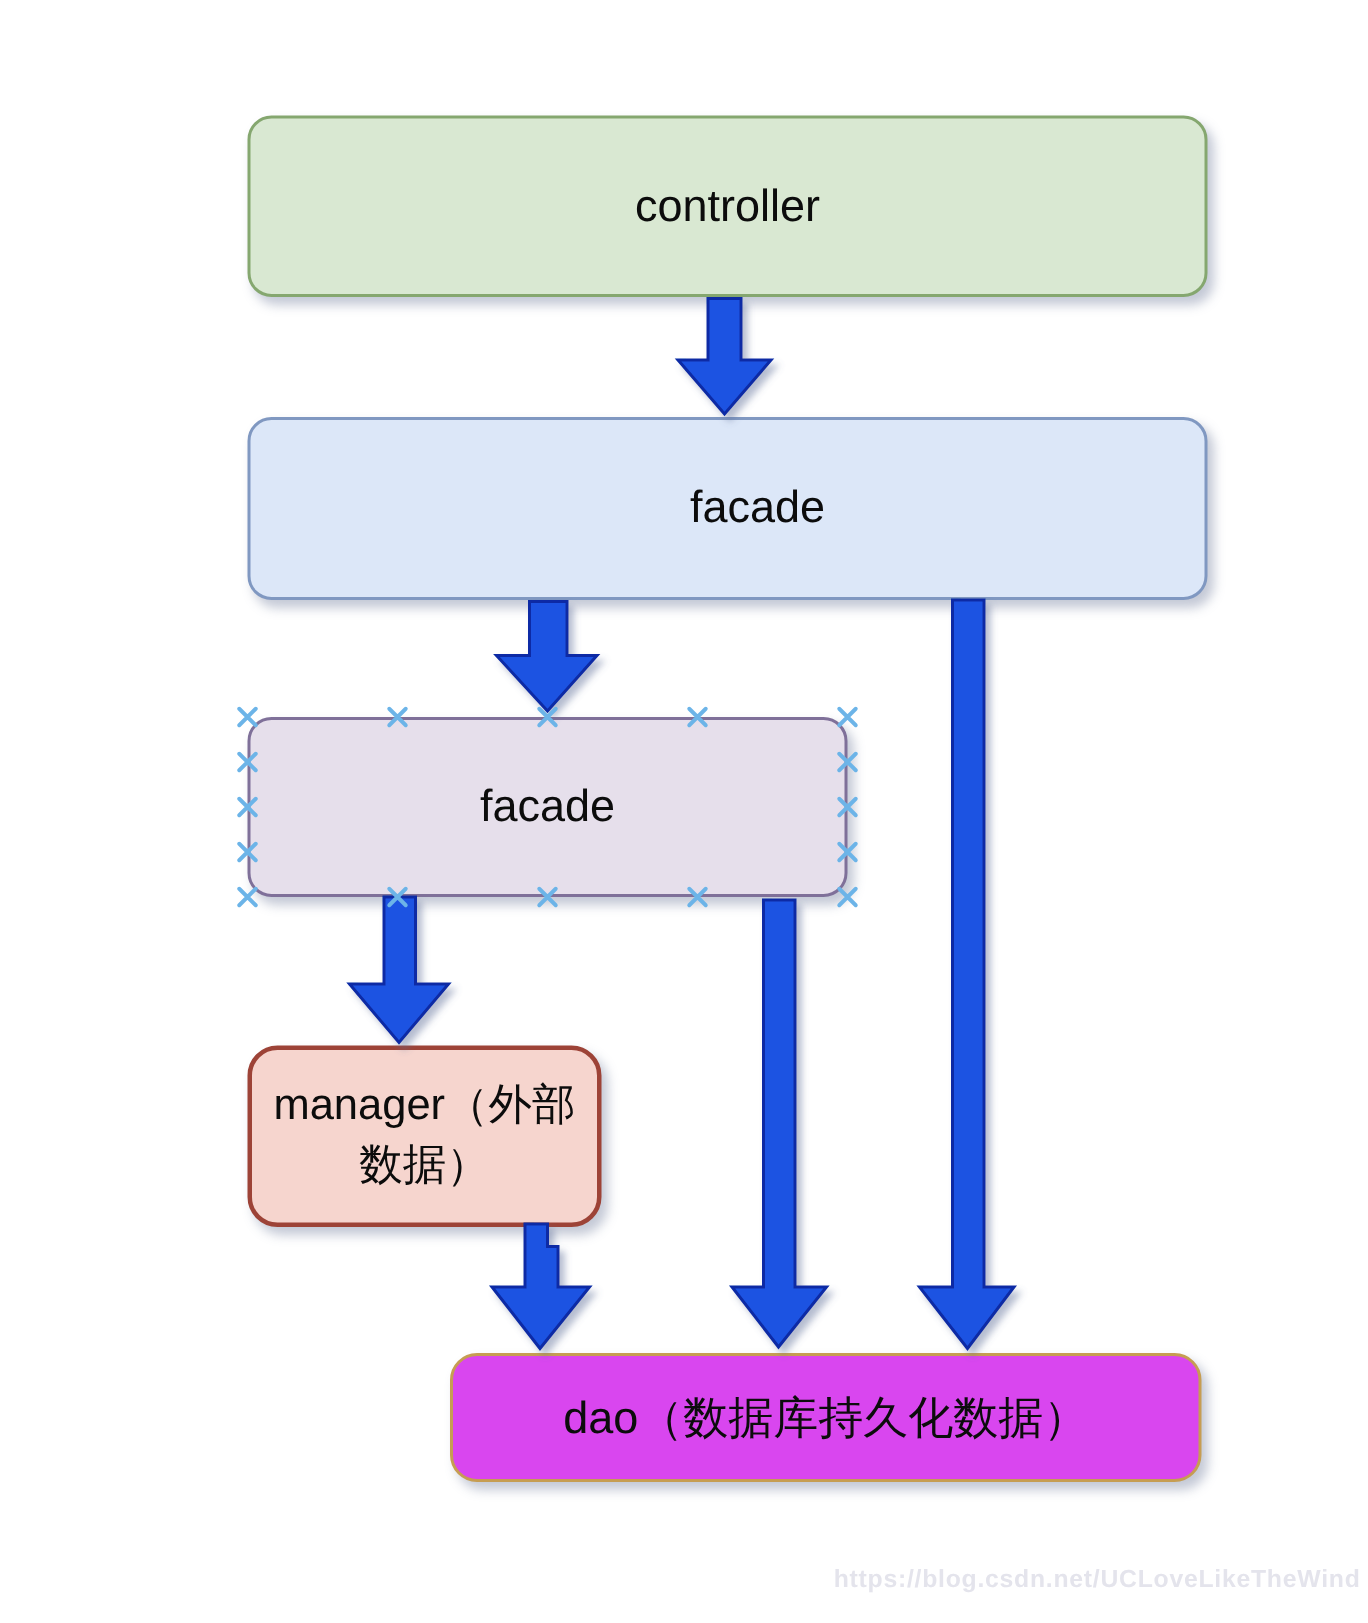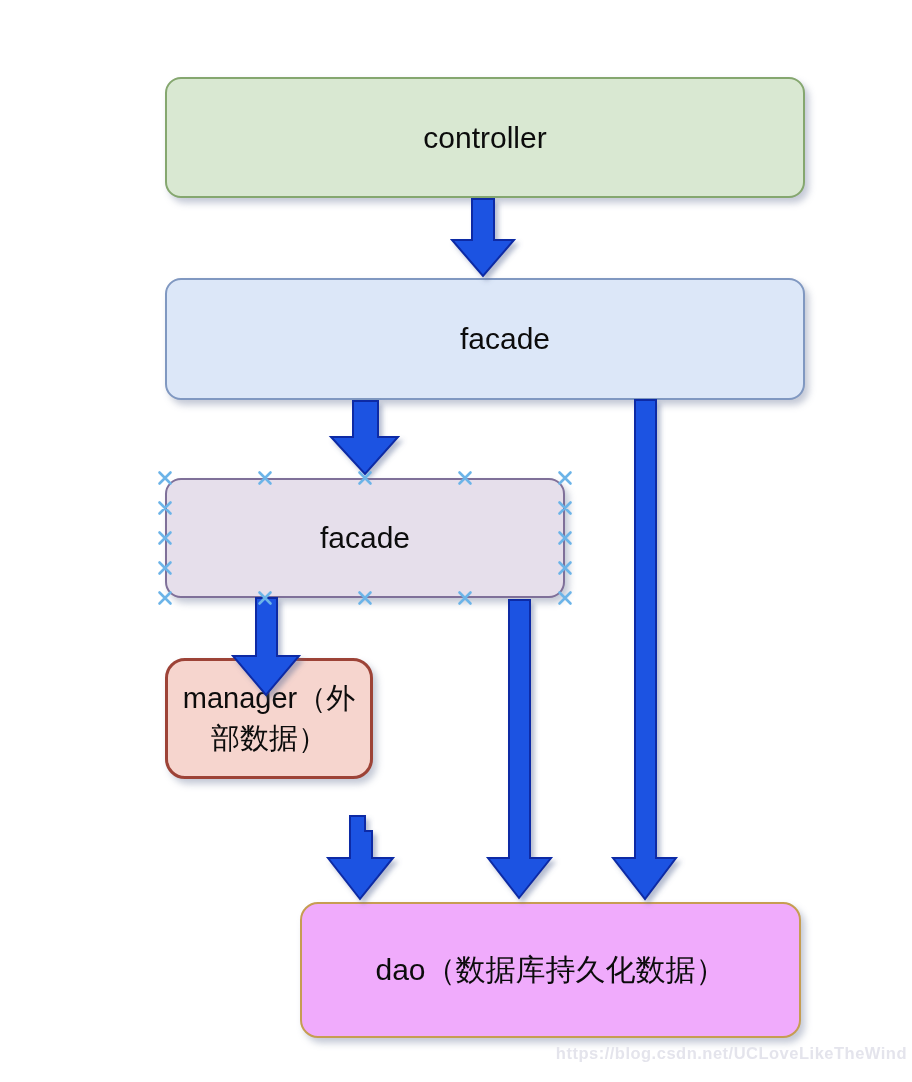--- a/index.html
+++ b/index.html
@@ -27,29 +27,29 @@
   }
   .node-facade{
     left:165px;top:278px;width:640px;height:122px;
     background:#dce7f8;border:2px solid #8098c1;padding-left:40px;
   }
   .node-service{
     left:165px;top:478px;width:400px;height:120px;
     background:#e6dfeb;border:2px solid #7f7099;
   }
   .node-manager{
-    left:165px;top:658px;width:208px;height:121px;
+    left:165px;top:697px;width:236px;height:121px;
     background:#f6d5ce;border:3px solid #9d4337;
     border-radius:20px;
     font-size:29px;line-height:1.35;
     padding:0 10px;
   }
   .node-dao{
-    left:300px;top:902px;width:501px;height:136px;
-    background:#f0abfc;border:2px solid #c69d52;
+    left:300px;top:902px;width:501px;height:86px;
+    background:#d946ef;border:2px solid #c69d52;
     border-radius:18px;
   }
   .arrows{
     position:absolute;left:0;top:0;width:912px;height:1082px;
     pointer-events:none;
   }
   .arrows polygon{
     fill:#1d52e2;
     stroke:#0a2ca5;
     stroke-width:2;

